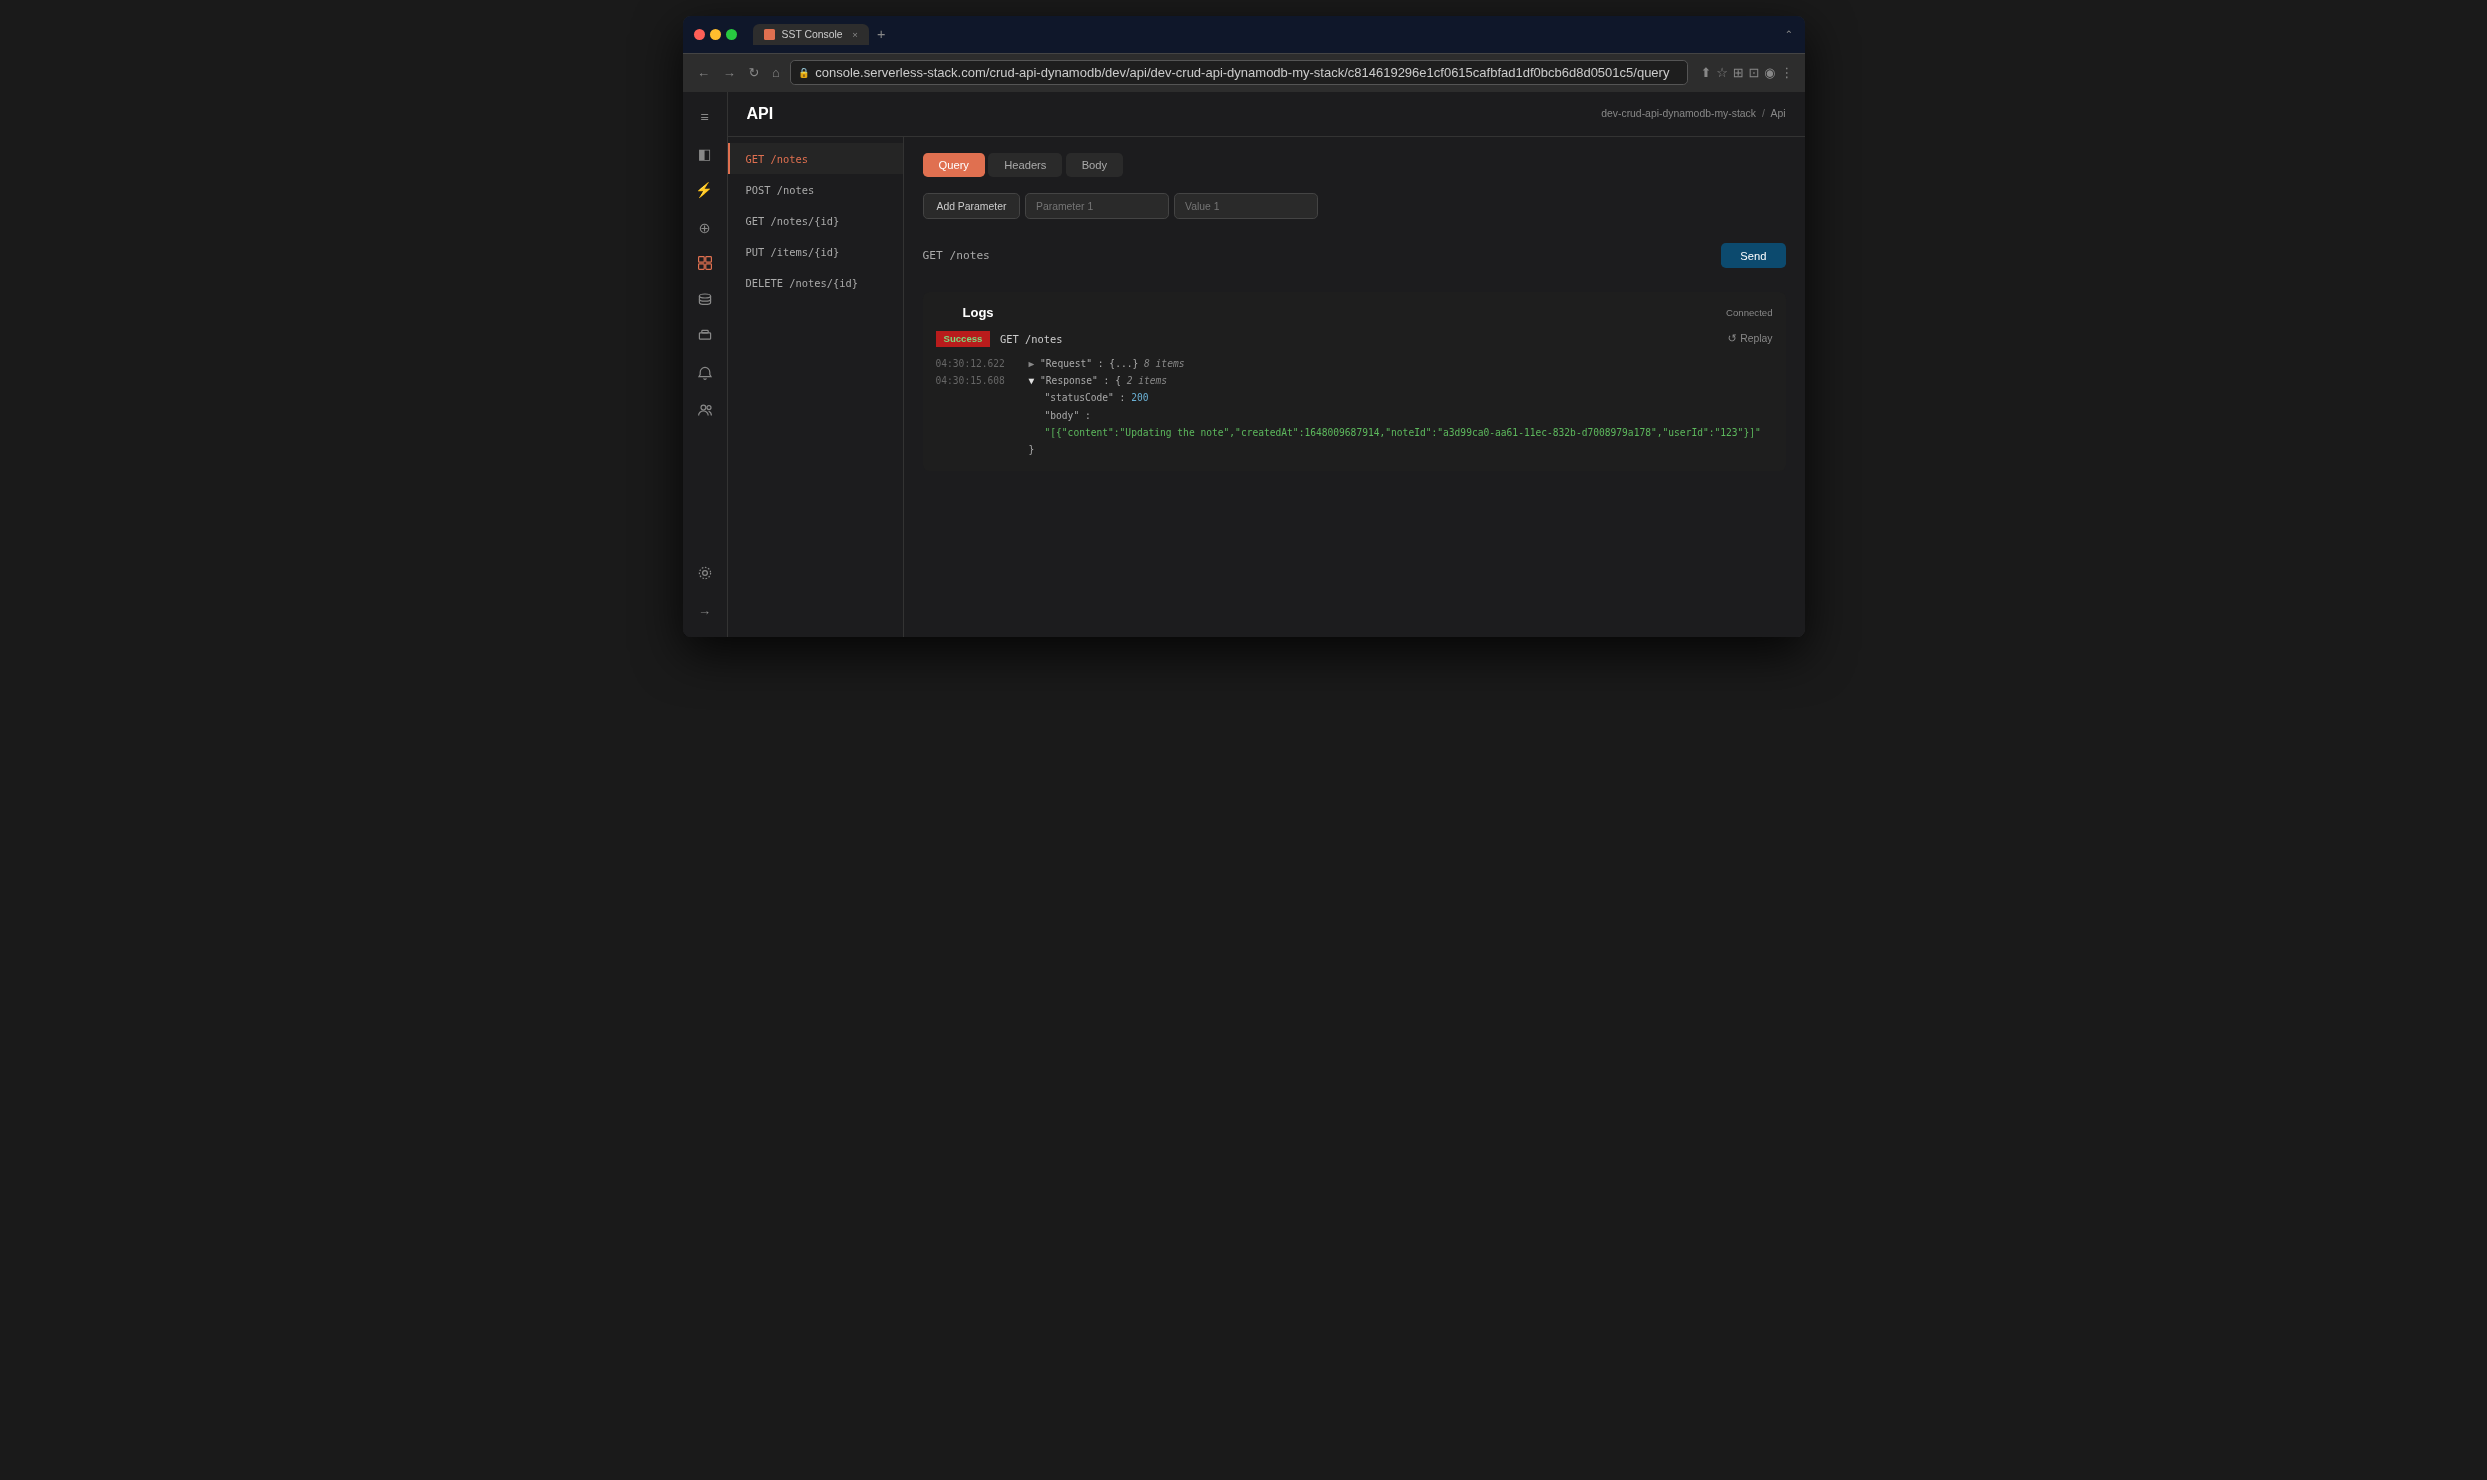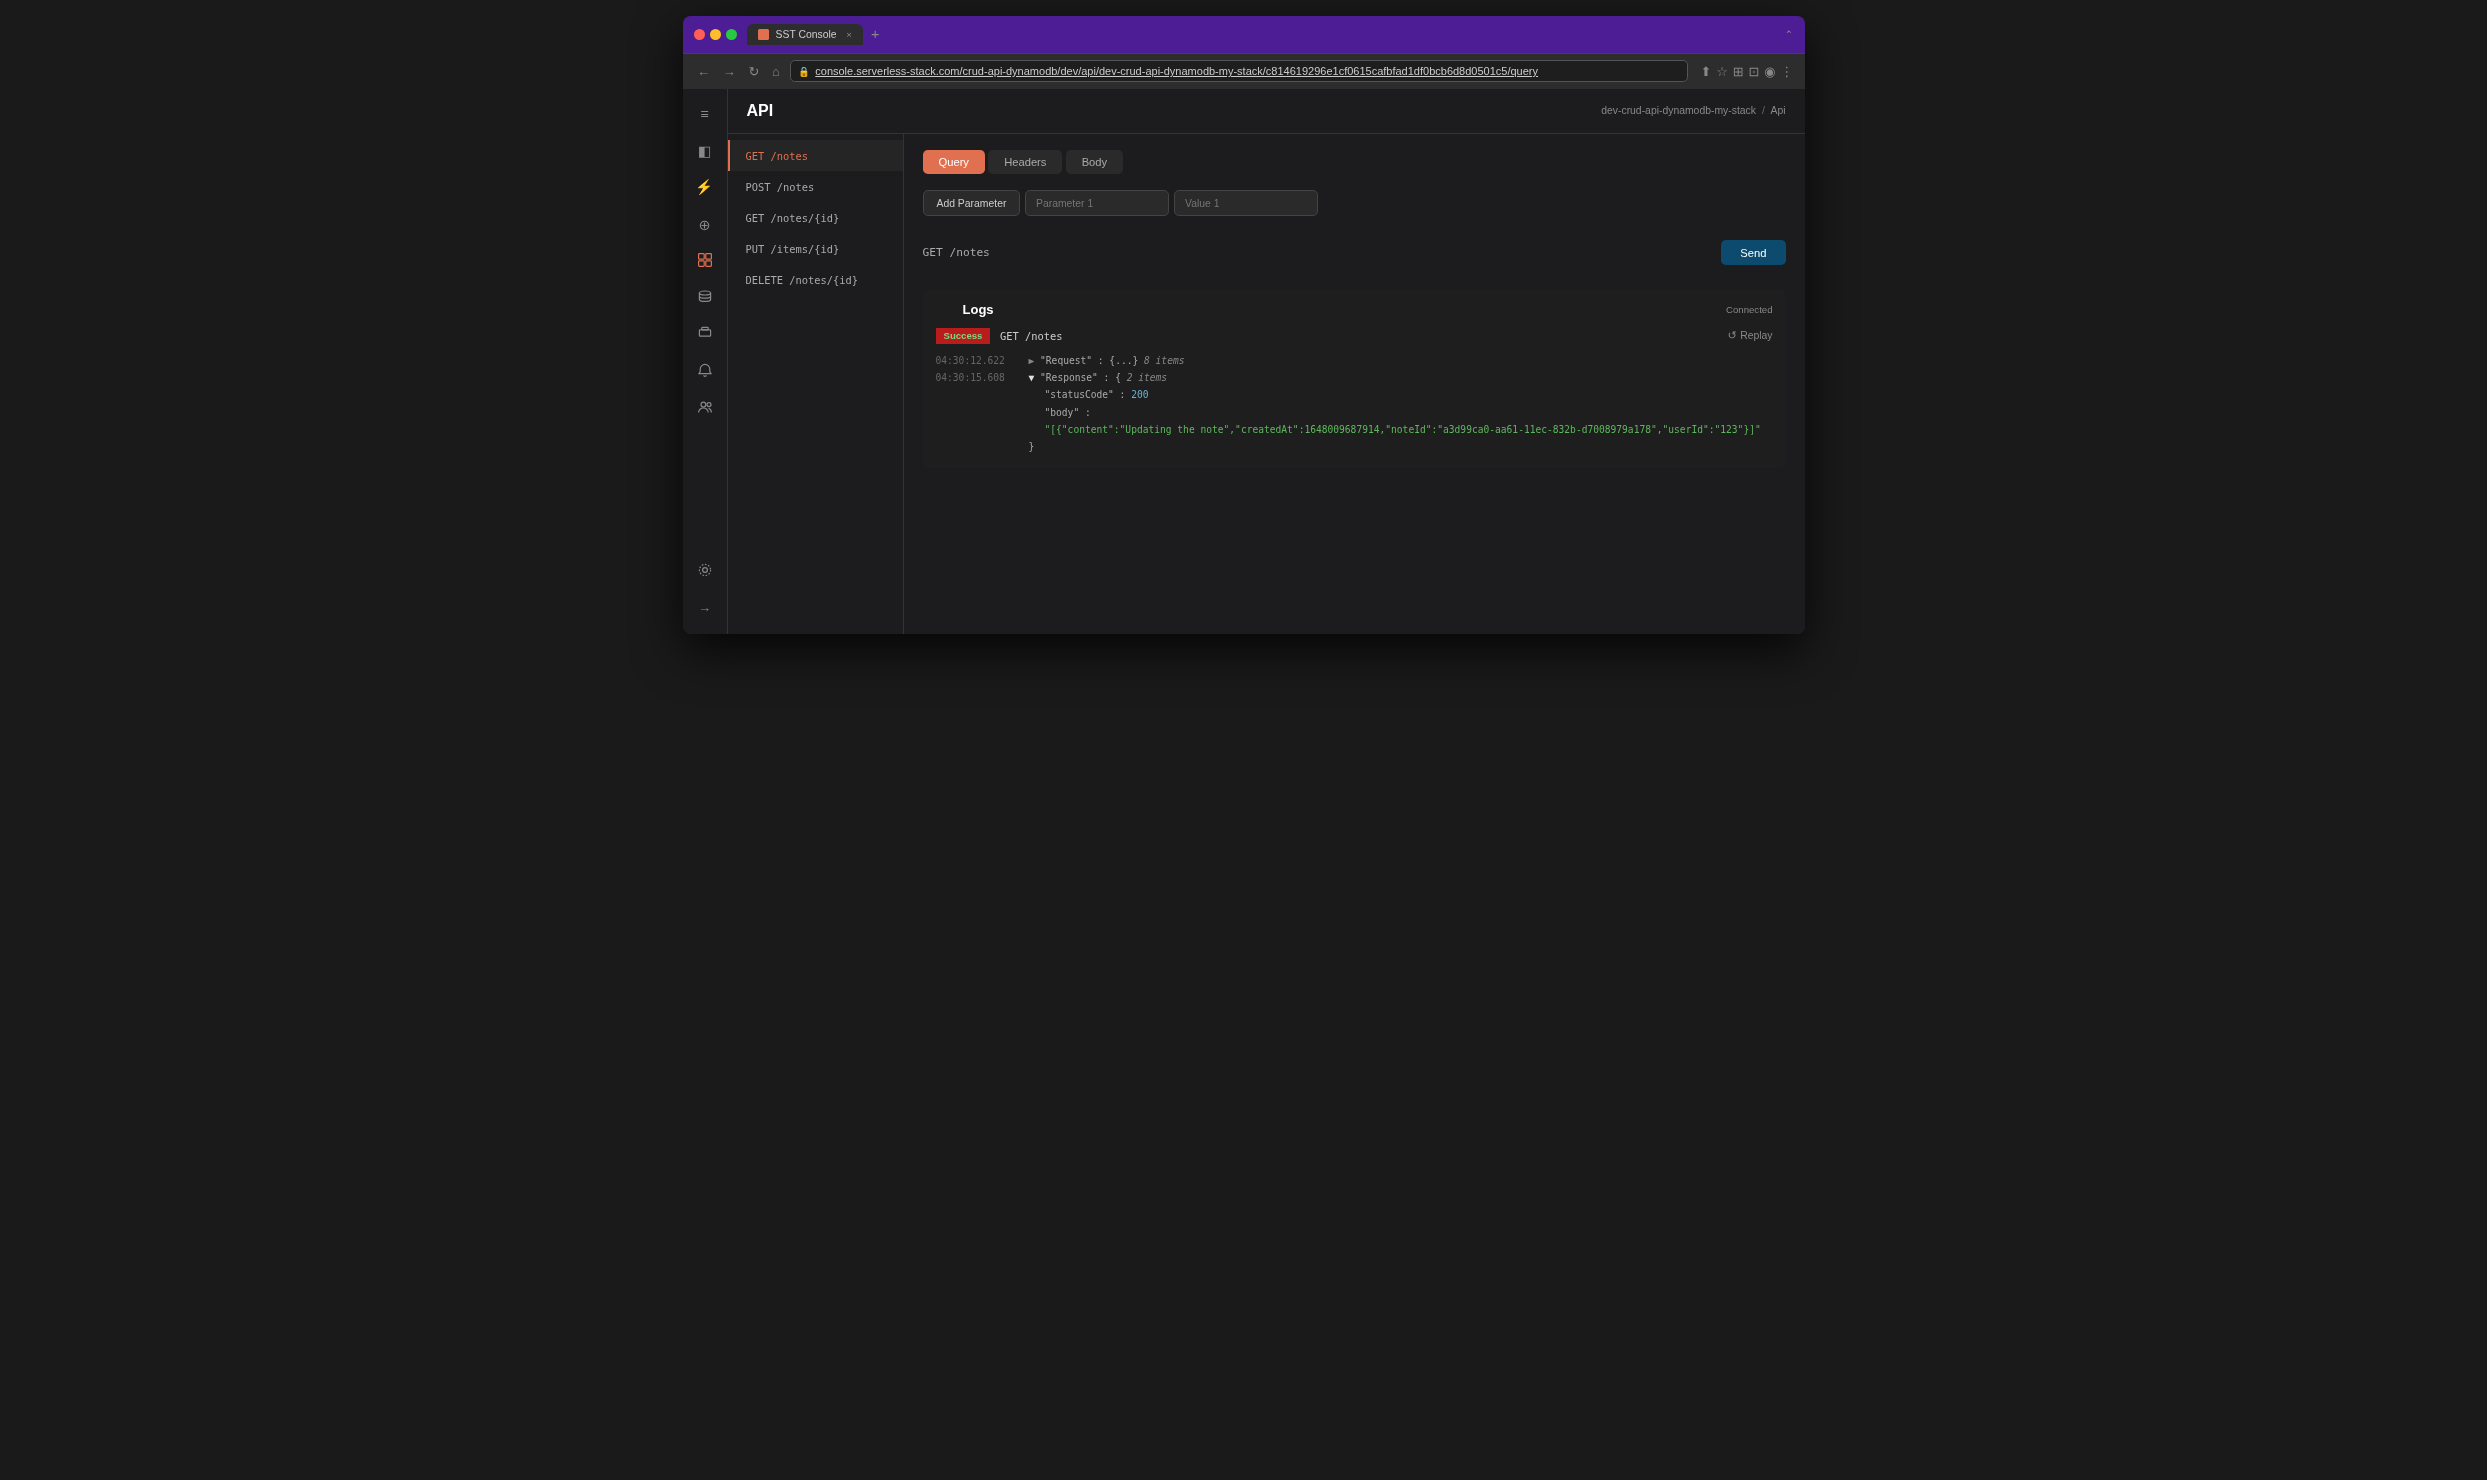--- a/index.html
+++ b/index.html
@@ -14,25 +14,25 @@
     .browser-frame {
       background: #2d2d2d;
       border-radius: 8px;
       margin: 16px auto;
       max-width: 1122px;
       overflow: hidden;
       box-shadow: 0 16px 48px rgba(0,0,0,0.8);
     }
 
     .browser-titlebar {
-      background: #4c1d95;
+      background: #0f172a;
       padding: 8px 11.2px;
       display: flex;
       align-items: center;
-      gap: 2px;
+      gap: 8px;
     }
 
     .traffic-lights {
       display: flex;
       gap: 4.8px;
     }
 
     .traffic-light {
       width: 11.2px;
       height: 11.2px;
@@ -425,21 +425,21 @@
     <div style="color:#888;font-size:10.4px;cursor:pointer;">⌃</div>
   </div>
 
   <div class="browser-nav">
     <button class="nav-btn">←</button>
     <button class="nav-btn">→</button>
     <button class="nav-btn">↻</button>
     <button class="nav-btn">⌂</button>
     <div class="address-bar">
       <span style="color:#888;font-size:9.6px;">🔒</span>
-      <span style="font-size:11px;color:#ccc;text-decoration:underline;">console.serverless-stack.com/crud-api-dynamodb/dev/api/dev-crud-api-dynamodb-my-stack/c814619296e1cf0615cafbfad1df0bcb6d8d0501c5/query</span>
+      <span style="font-size:13px;color:#ccc;">console.serverless-stack.com/crud-api-dynamodb/dev/api/dev-crud-api-dynamodb-my-stack/c814619296e1cf0615cafbfad1df0bcb6d8d0501c5/query</span>
     </div>
     <div class="nav-actions">
       <button class="nav-action-btn">⬆</button>
       <button class="nav-action-btn">☆</button>
       <button class="nav-action-btn">⊞</button>
       <button class="nav-action-btn">⊡</button>
       <button class="nav-action-btn">◉</button>
       <button class="nav-action-btn">⋮</button>
     </div>
   </div>

